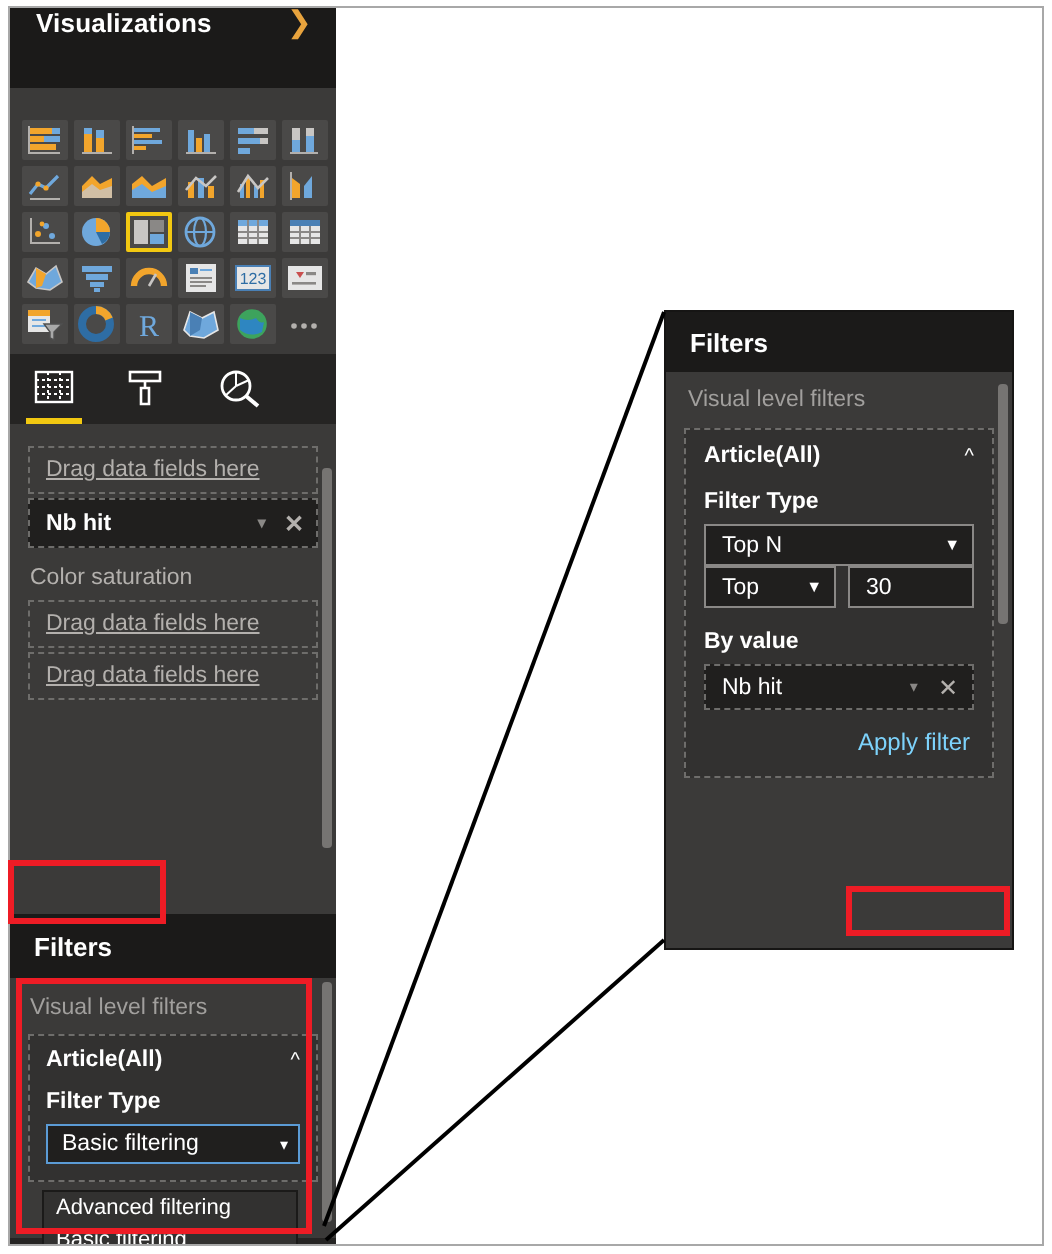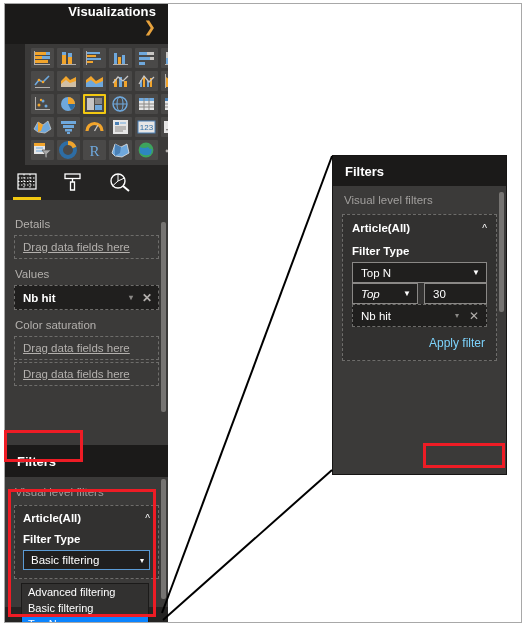--- a/index.html
+++ b/index.html
@@ -29,42 +29,40 @@
     position: absolute;
     left: 5px; top: 4px;
     width: 163px; height: 618px;
     background: #252423;
     overflow: hidden;
   }
   #viz-header {
     height: 40px;
     background: #1b1a19;
     display: flex;
-    align-items: flex-end;
+    align-items: flex-start;
     padding: 0 12px 0 13px;
-    flex-direction: column;
   }
   #viz-header .title {
     color: #ffffff;
     font-size: 13px;
     font-weight: bold;
     letter-spacing: .1px;
   }
   #viz-header .chev {
     margin-left: auto;
     color: #e8a33d;
     font-size: 15px;
     line-height: 1;
   }
 
   
   #viz-gallery {
     background: #3b3a39;
-    padding: 4px 6px 5px 6px;
-    margin-left: 20px;
+    padding: 16px 6px 5px 6px;
   }
   .icon-row {
     display: flex;
     gap: 3px;
     margin-bottom: 3px;
   }
   .icon-row:last-child { margin-bottom: 0; }
   .viz-icon {
     width: 23px; height: 20px;
     background: #4a4948;
@@ -261,21 +259,21 @@
   .rf-select {
     height: 21px;
     background: #201f1e;
     border: 1px solid #8a8886;
     display: flex; align-items: center;
     padding: 0 6px 0 8px;
     color: #ffffff; font-size: 11.5px;
   }
   .rf-select .caret { margin-left: auto; font-size: 8px; }
   .showitems-row { display: flex; gap: 6px; }
-  .showitems-row .rf-select { width: 66px; font-style: italic; }
+  .showitems-row .rf-select { width: 66px; }
   .rf-number {
     height: 21px; flex: 1;
     background: #201f1e;
     border: 1px solid #8a8886;
     display: flex; align-items: center;
     padding-left: 8px;
     color: #ffffff; font-size: 11.5px;
   }
   .rf-chip {
     height: 23px;
@@ -593,24 +591,22 @@
             <line x1="11" y1="10" x2="11" y2="3" stroke="#ffffff"></line>
             <line x1="11" y1="10" x2="17.5" y2="7" stroke="#ffffff"></line>
             <line x1="11" y1="10" x2="5.5" y2="15" stroke="#ffffff"></line>
             <line x1="16" y1="15" x2="22" y2="20" stroke="#ffffff" stroke-width="2"></line>
           </svg>
       </div>
     </div>
 
     <div id="wells">
       <div class="well-sep"></div>
-      <div class="well-label">Details</div>
       <div class="well-drop">Drag data fields here</div>
 
-      <div class="well-label">Values</div>
       <div class="well-chip">
         <span>Nb hit</span>
         <span class="caret">▾</span>
         <span class="x">✕</span>
       </div>
 
       <div class="well-label">Color saturation</div>
       <div class="well-drop">Drag data fields here</div>
 
       <div class="well-drop">Drag data fields here</div>
@@ -668,20 +664,21 @@
       </div>
 
       <div class="showitems-row">
         <div class="rf-select">
           <span>Top</span>
           <span class="caret">▼</span>
         </div>
         <div class="rf-number">30</div>
       </div>
 
+      <div class="rf-label">By value</div>
       <div class="rf-chip">
         <span>Nb hit</span>
         <span class="caret">▾</span>
         <span class="x">✕</span>
       </div>
 
       <div id="apply-row">
         <span id="apply-filter">Apply filter</span>
       </div>
     </div>

